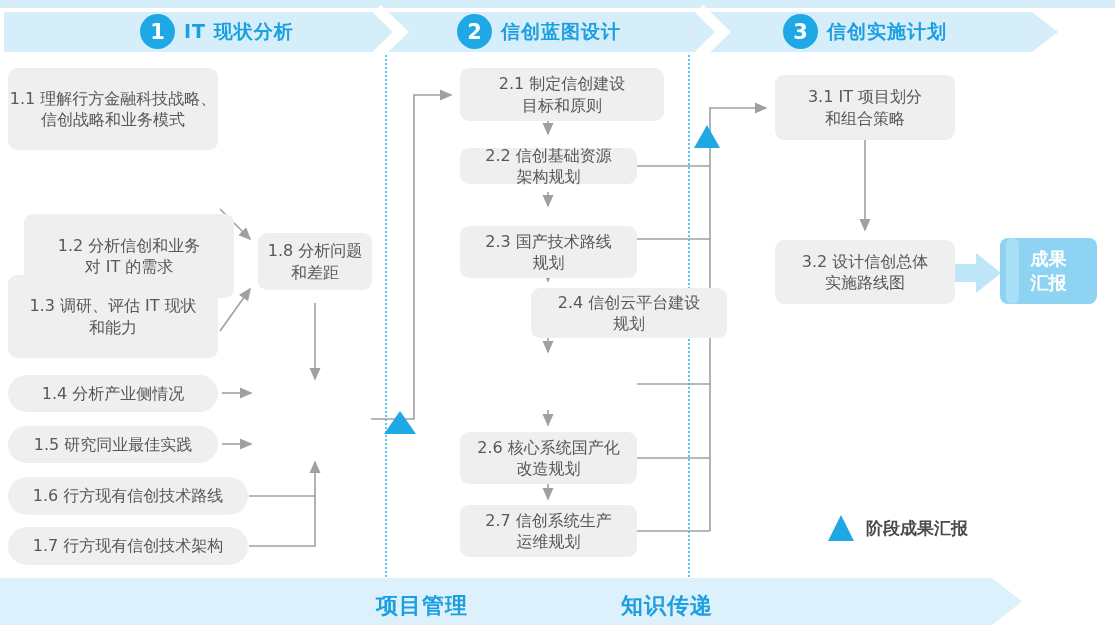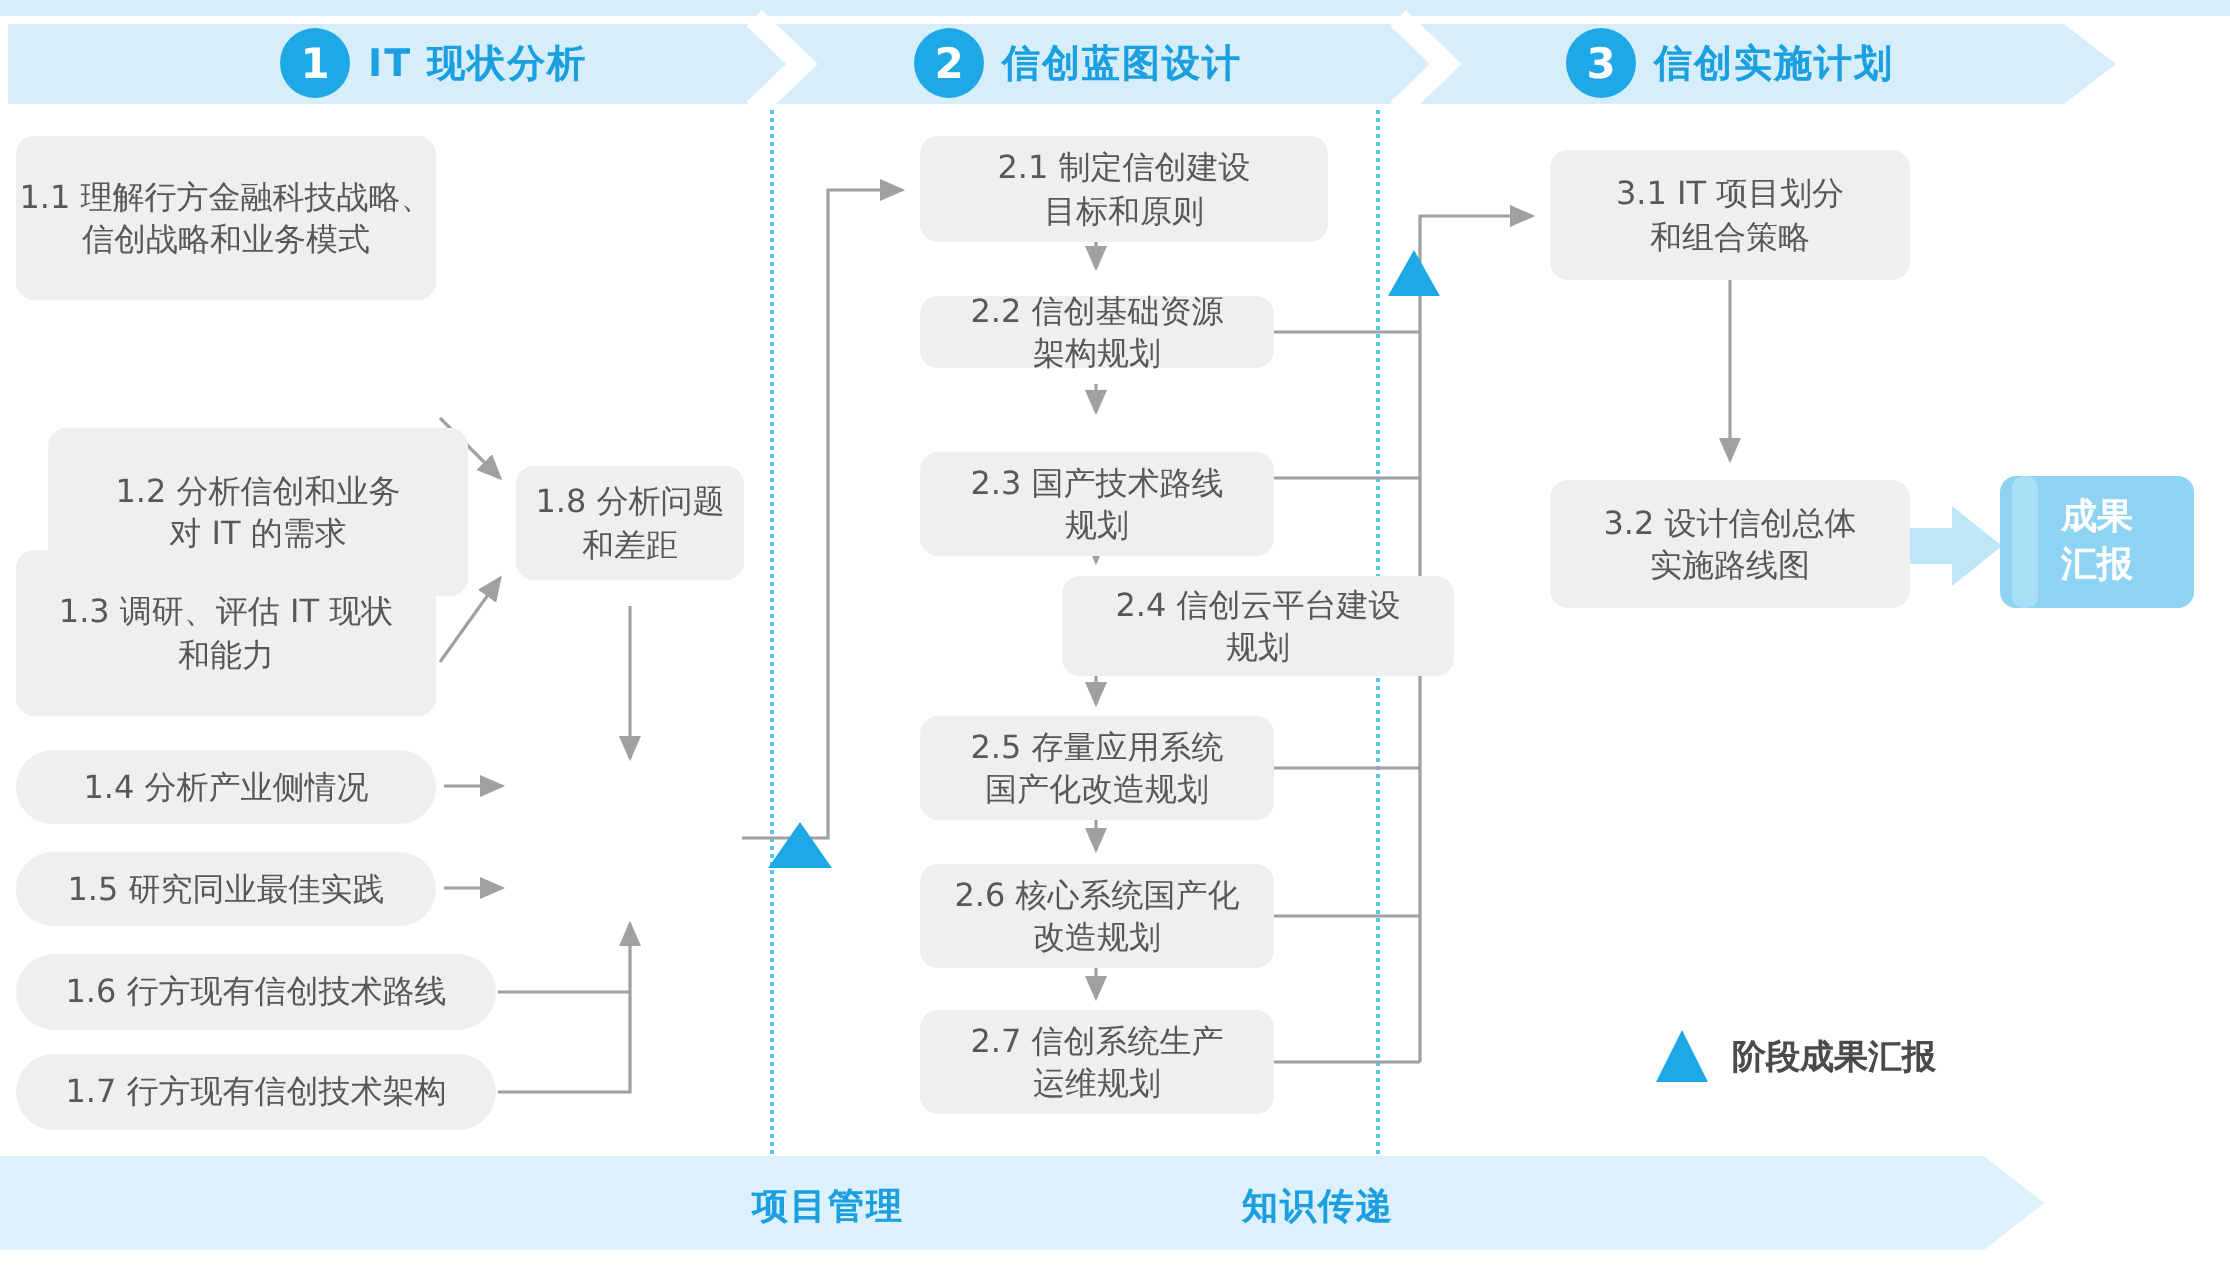--- a/index.html
+++ b/index.html
@@ -36,21 +36,21 @@
     color:#fff;font-weight:bold;font-size:18px;line-height:1.35;white-space:pre-line;z-index:3;
   }
   .result-stripe{position:absolute;left:6px;top:0;width:13px;height:100%;background:#A9DFF6;border-radius:6px;}
   .result-text{position:relative;z-index:1;}
   
   .bottom-band{
     position:absolute;left:0;top:578px;width:1022px;height:47px;background:#DCF1FB;
     clip-path:polygon(0 0, calc(100% - 30px) 0, 100% 50%, calc(100% - 30px) 100%, 0 100%);
     z-index:1;
   }
-  .footer-label{position:absolute;top:591px;color:#1B9FE0;font-weight:bold;font-size:18px;letter-spacing:1px;z-index:4;white-space:nowrap;}
+  .footer-label{position:absolute;top:591px;color:#1B9FE0;font-weight:bold;font-size:22px;letter-spacing:1px;z-index:4;white-space:nowrap;}
   
   .legend{position:absolute;left:828px;top:515px;display:flex;align-items:flex-end;gap:12px;z-index:4;}
   .legend-tri{width:0;height:0;border-left:13px solid transparent;border-right:13px solid transparent;border-bottom:26px solid #1FA8E6;}
   .legend-label{color:#4a4a4a;font-weight:bold;font-size:17px;padding-bottom:1px;white-space:nowrap;}
   
   #wires{position:absolute;left:0;top:0;z-index:2;pointer-events:none;}
 </style>
 </head>
 <body>
 
@@ -130,22 +130,20 @@
 和差距</div>
 
   <div class="box" style="left:460px;top:68px;width:204px;height:53px;">2.1 制定信创建设
 目标和原则</div>
   <div class="box" style="left:460px;top:148px;width:177px;height:36px;">2.2 信创基础资源
 架构规划</div>
   <div class="box" style="left:460px;top:226px;width:177px;height:52px;">2.3 国产技术路线
 规划</div>
   <div class="box" style="left:484px;top:288px;width:196px;height:50px;margin-left:47px;">2.4 信创云平台建设
 规划</div>
-  <div class="box" style="left:460px;top:358px;width:177px;height:52px;">2.5 存量应用系统
-国产化改造规划</div>
   <div class="box" style="left:460px;top:432px;width:177px;height:52px;">2.6 核心系统国产化
 改造规划</div>
   <div class="box" style="left:460px;top:505px;width:177px;height:52px;">2.7 信创系统生产
 运维规划</div>
 
   <div class="box" style="left:775px;top:75px;width:180px;height:65px;">3.1 IT 项目划分
 和组合策略</div>
   <div class="box" style="left:775px;top:240px;width:180px;height:64px;">3.2 设计信创总体
 实施路线图</div>
 

